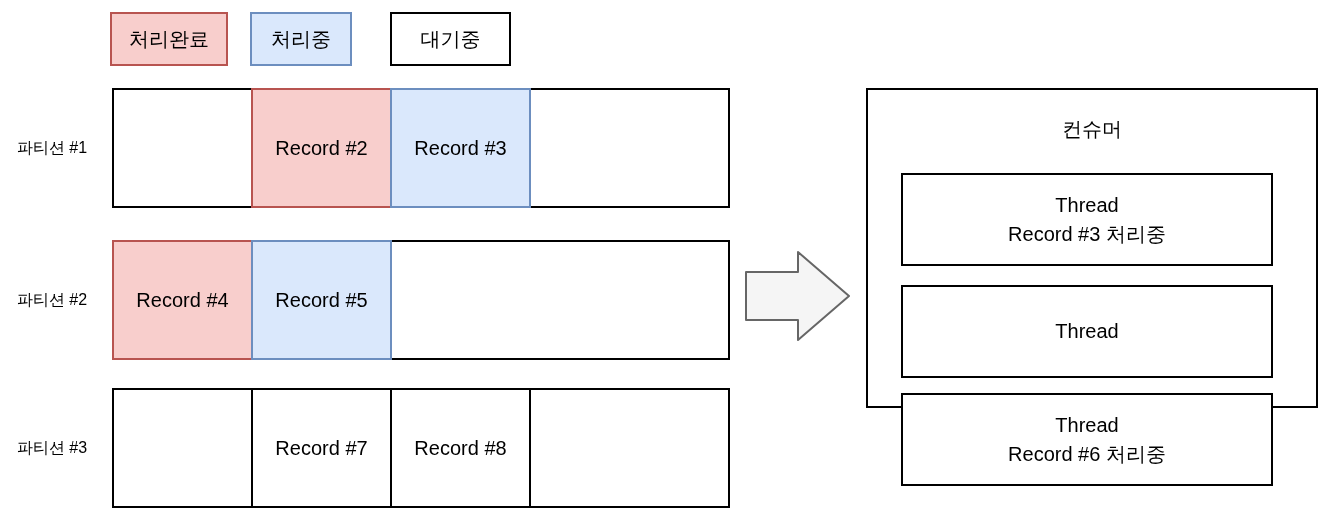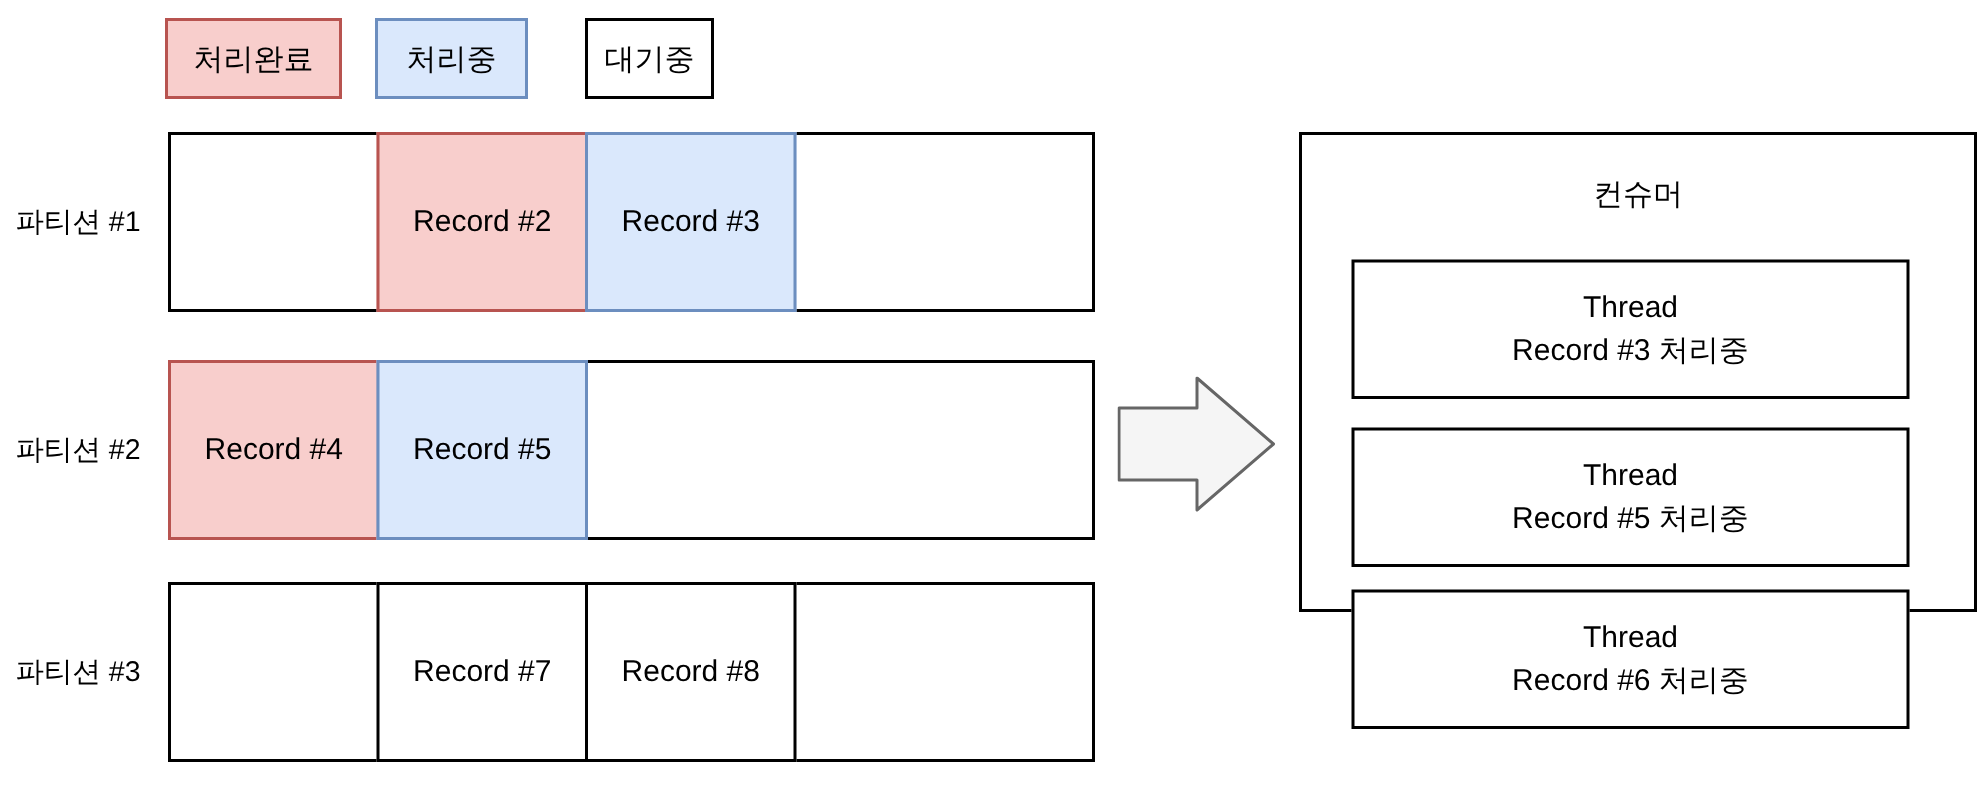--- a/index.html
+++ b/index.html
@@ -11,26 +11,26 @@
     padding-left:48px;
   }
   .legend-box {
     position:absolute; top:12px; height:54px;
     border:2px solid #000; background:#fff;
     display:flex; align-items:center; justify-content:center;
     font-size:20px;
   }
   .lb0 { left:110px; width:118px; }
   .lb1 { left:250px; width:102px; }
-  .lb2 { left:390px; width:86px; }
+  .lb2 { left:390px; width:121px; }
 
   .row-label {
     position:absolute; left:0; width:104px; height:120px;
     display:flex; align-items:center; justify-content:center;
-    font-size:19px; white-space:nowrap;
+    font-size:16px; white-space:nowrap;
   }
   .rl0 { top:88px; } .rl1 { top:240px;text-align:right; } .rl2 { top:388px; }
 
   .partition {
     position:absolute; left:112px; width:618px; height:120px;
     border:2px solid #000; background:#fff;
   }
   .p0 { top:88px; } .p1 { top:240px; } .p2 { top:388px; }
 
   .cell {
@@ -117,21 +117,20 @@
 
   <div class="consumer">
     <div class="consumer-title">컨슈머</div>
 
     <div class="thread t0">
       <span>Thread</span>
       <span>Record #3 처리중</span>
     </div>
     <div class="thread t1">
       <span>Thread</span>
-      <span>Record #5 처리중</span>
     </div>
     <div class="thread t2">
       <span>Thread</span>
       <span>Record #6 처리중</span>
     </div>
   </div>
 
 </div>
 
 </body></html>

